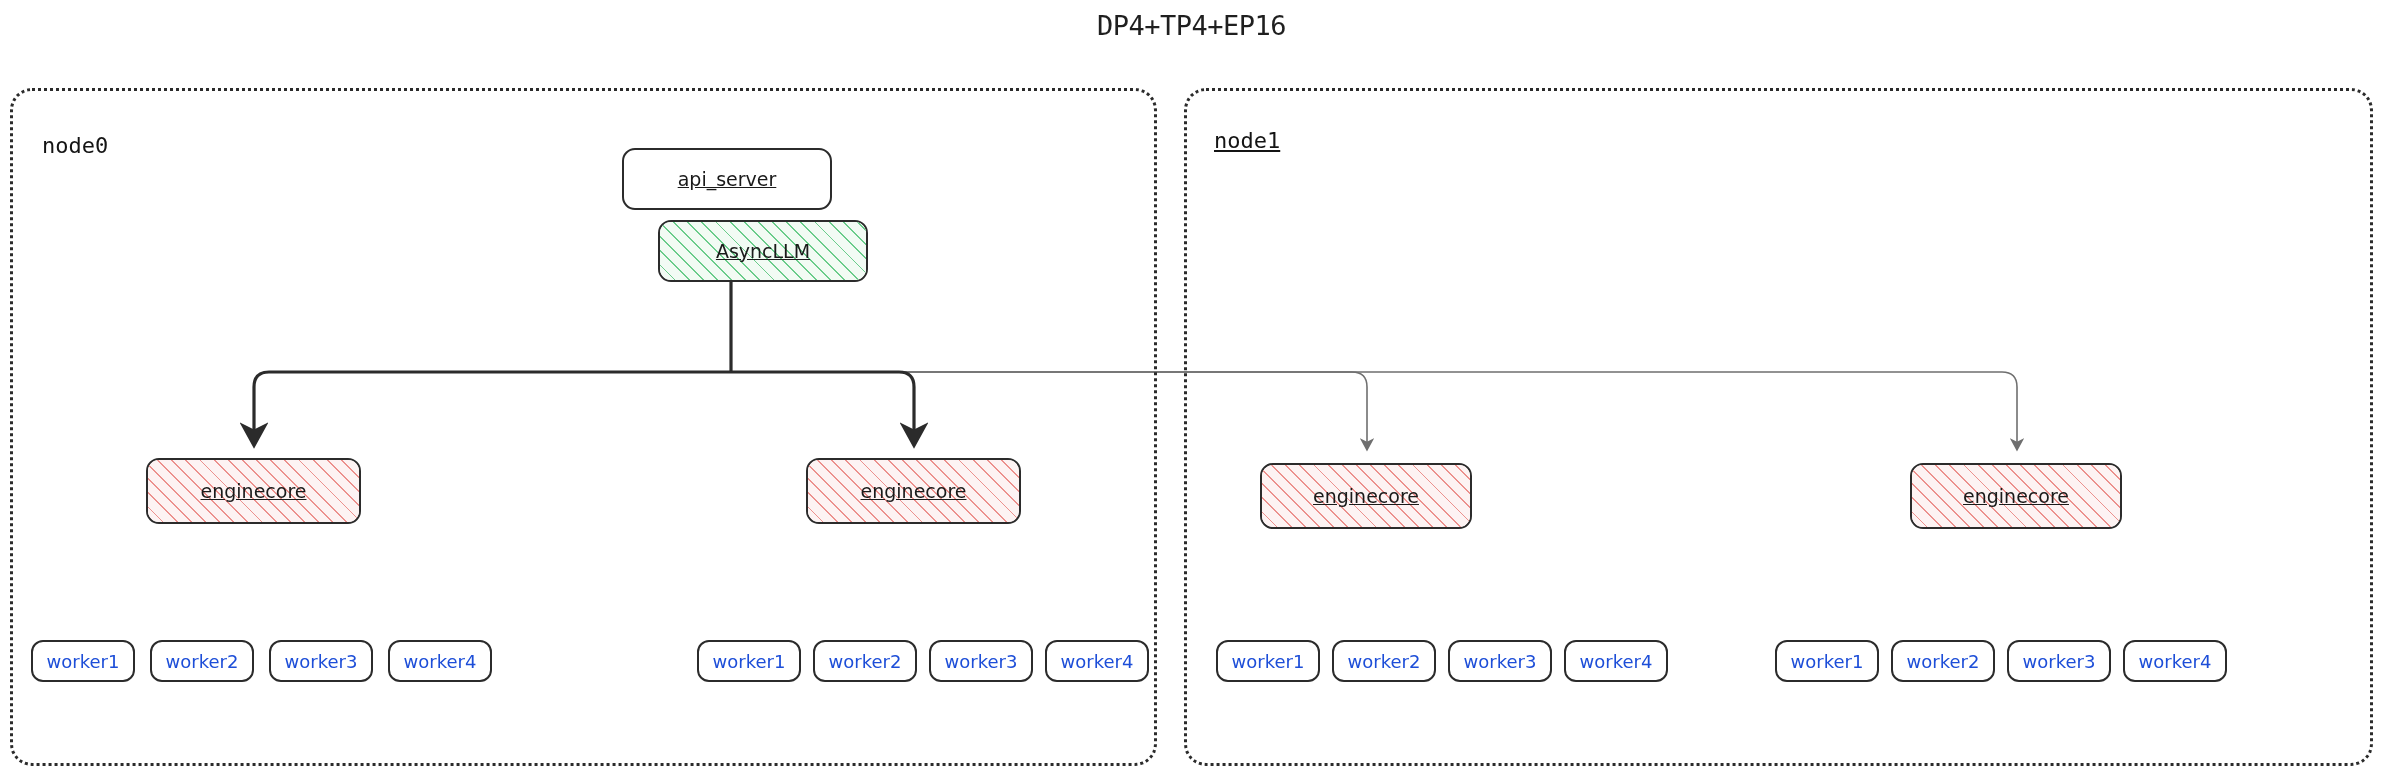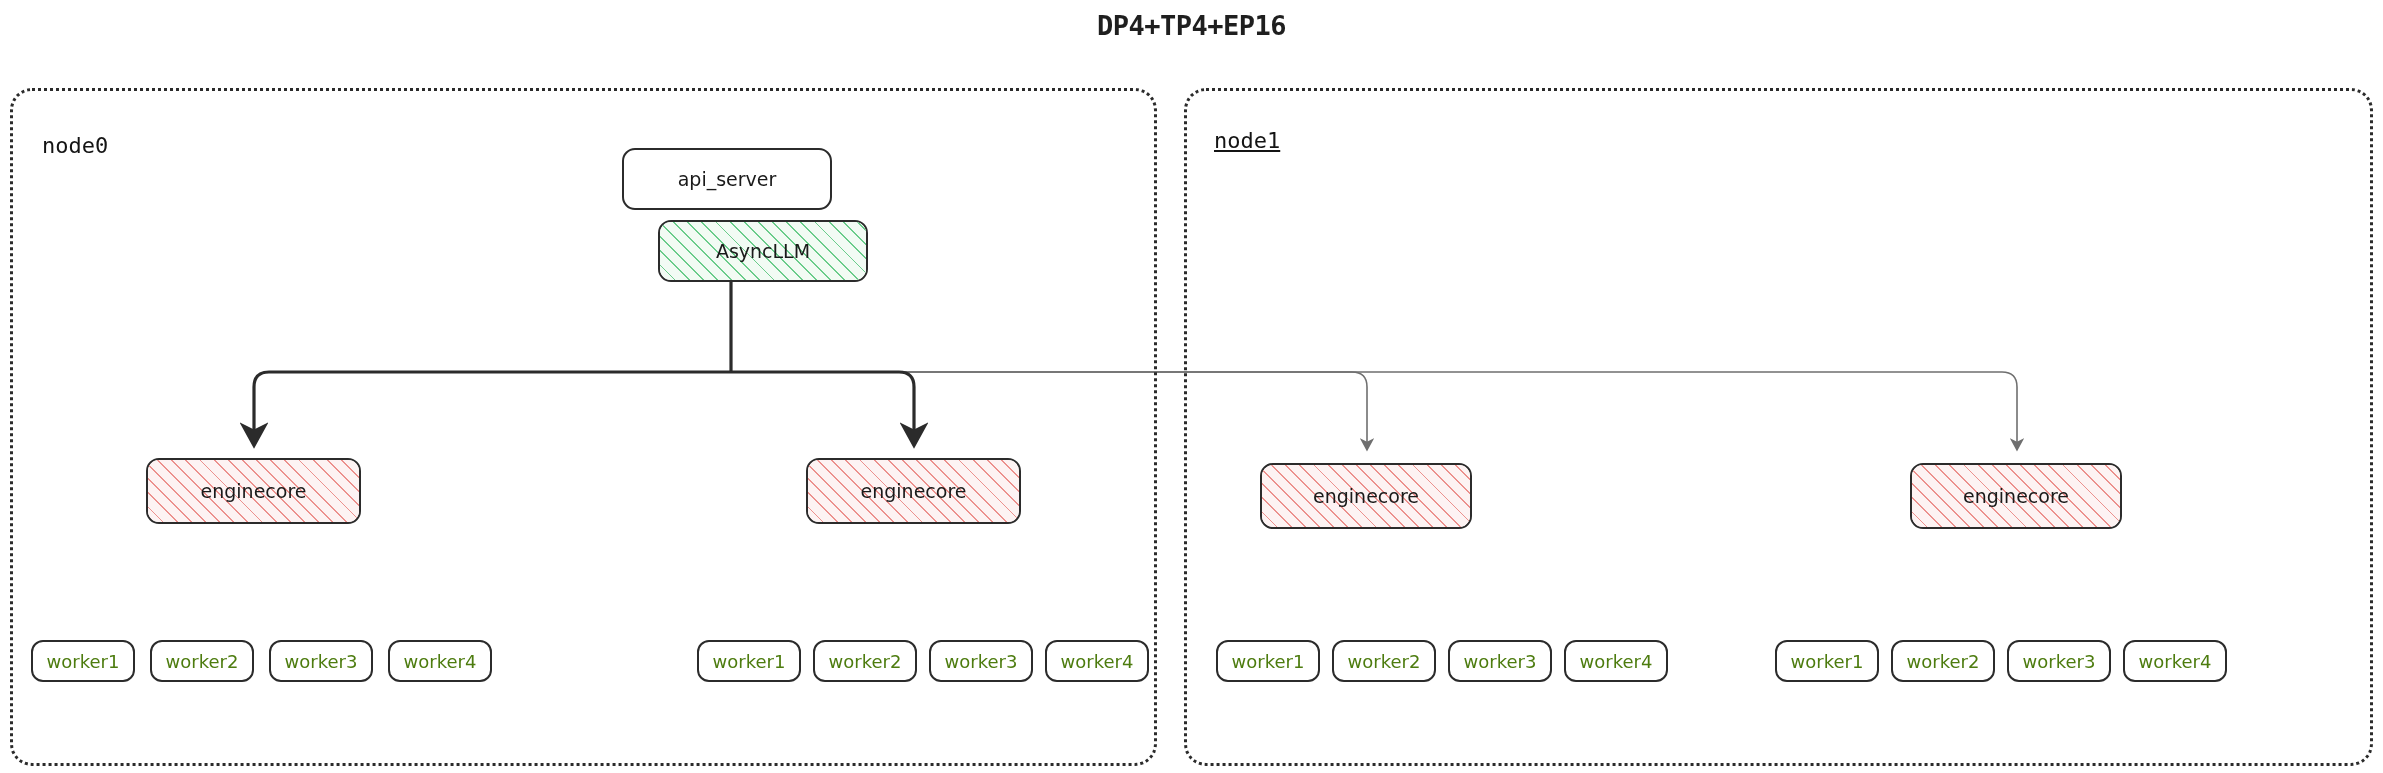--- a/index.html
+++ b/index.html
@@ -22,21 +22,21 @@
 
   
   .diagram-title {
     position: absolute;
     left: 0;
     top: 10px;
     width: 2383px;
     text-align: center;
     font-family: "DejaVu Sans Mono", "Liberation Mono", monospace;
     font-size: 27px;
-    font-weight: 700;
+    font-weight: 400;
     color: #1f1f1f;
     letter-spacing: -0.5px;
   }
 
   
   .node-box {
     position: absolute;
     border: 3px dotted #2b2b2b;
     border-radius: 22px;
     background: transparent;
@@ -58,20 +58,21 @@
     border: 2.4px solid #2b2b2b;
     border-radius: 13px;
     background: #ffffff;
     display: flex;
     align-items: center;
     justify-content: center;
     color: #1a1a1a;
     font-size: 19px;
     font-family: "DejaVu Sans", "Liberation Sans", sans-serif;
     overflow: hidden;
+    text-decoration: underline;
   }
   .rbox .lbl {
     position: relative;
     z-index: 2;
     line-height: 1;
     pointer-events: none;
   }
   .hatch {
     position: absolute;
     inset: 0;
@@ -105,21 +106,21 @@
   .worker {
     position: absolute;
     box-sizing: border-box;
     border: 2.4px solid #2b2b2b;
     border-radius: 12px;
     background: #ffffff;
     display: flex;
     align-items: center;
     justify-content: center;
     font-size: 18px;
-    color: #4d7c0f;
+    color: #1d4ed8;
     white-space: nowrap;
   }
 
   
   #edges {
     position: absolute;
     left: 0;
     top: 0;
     width: 2383px;
     height: 773px;

